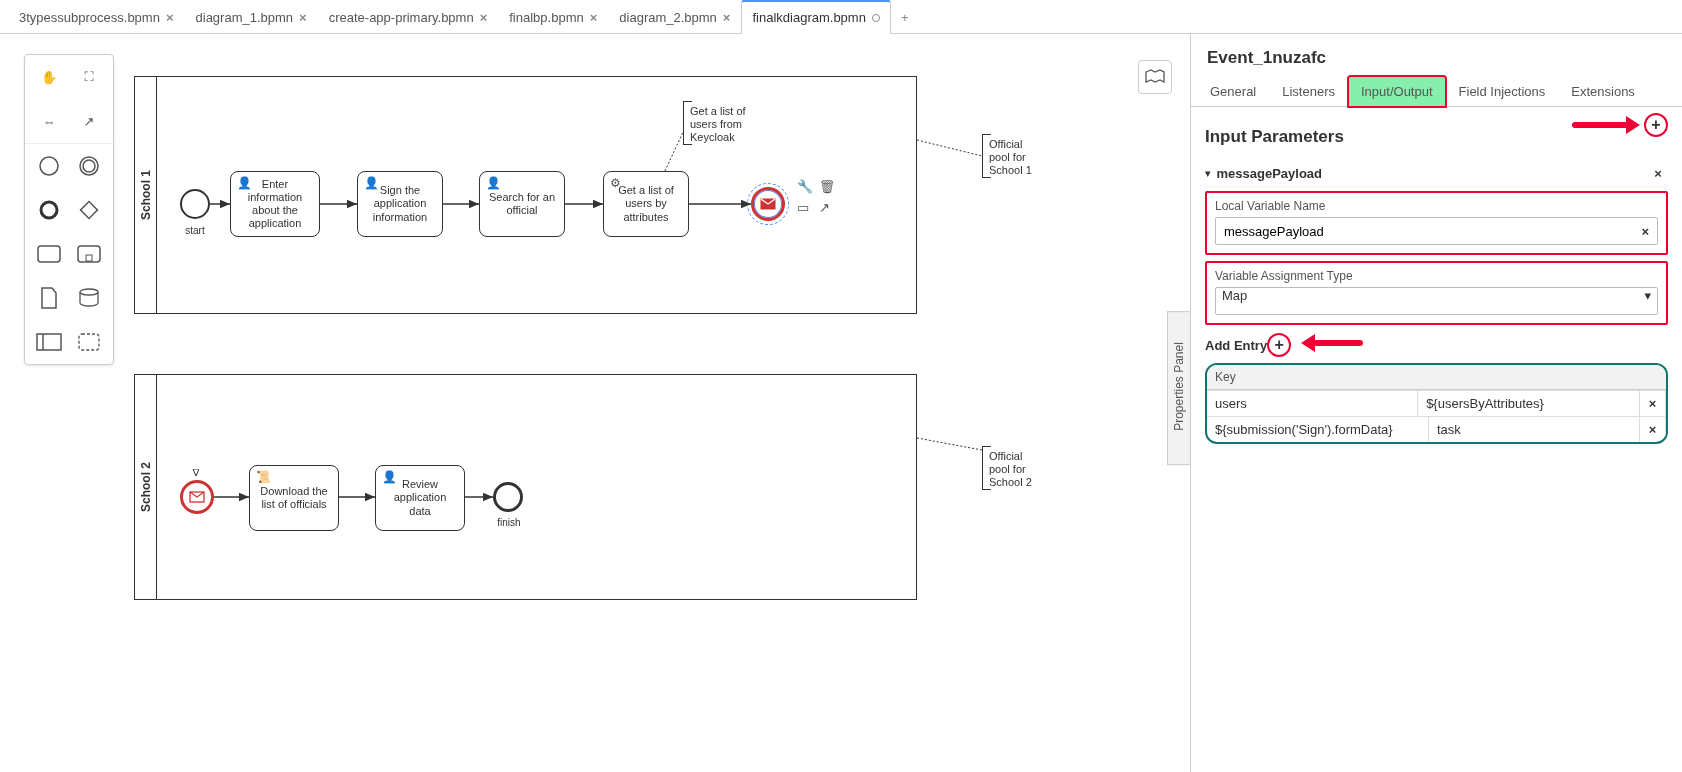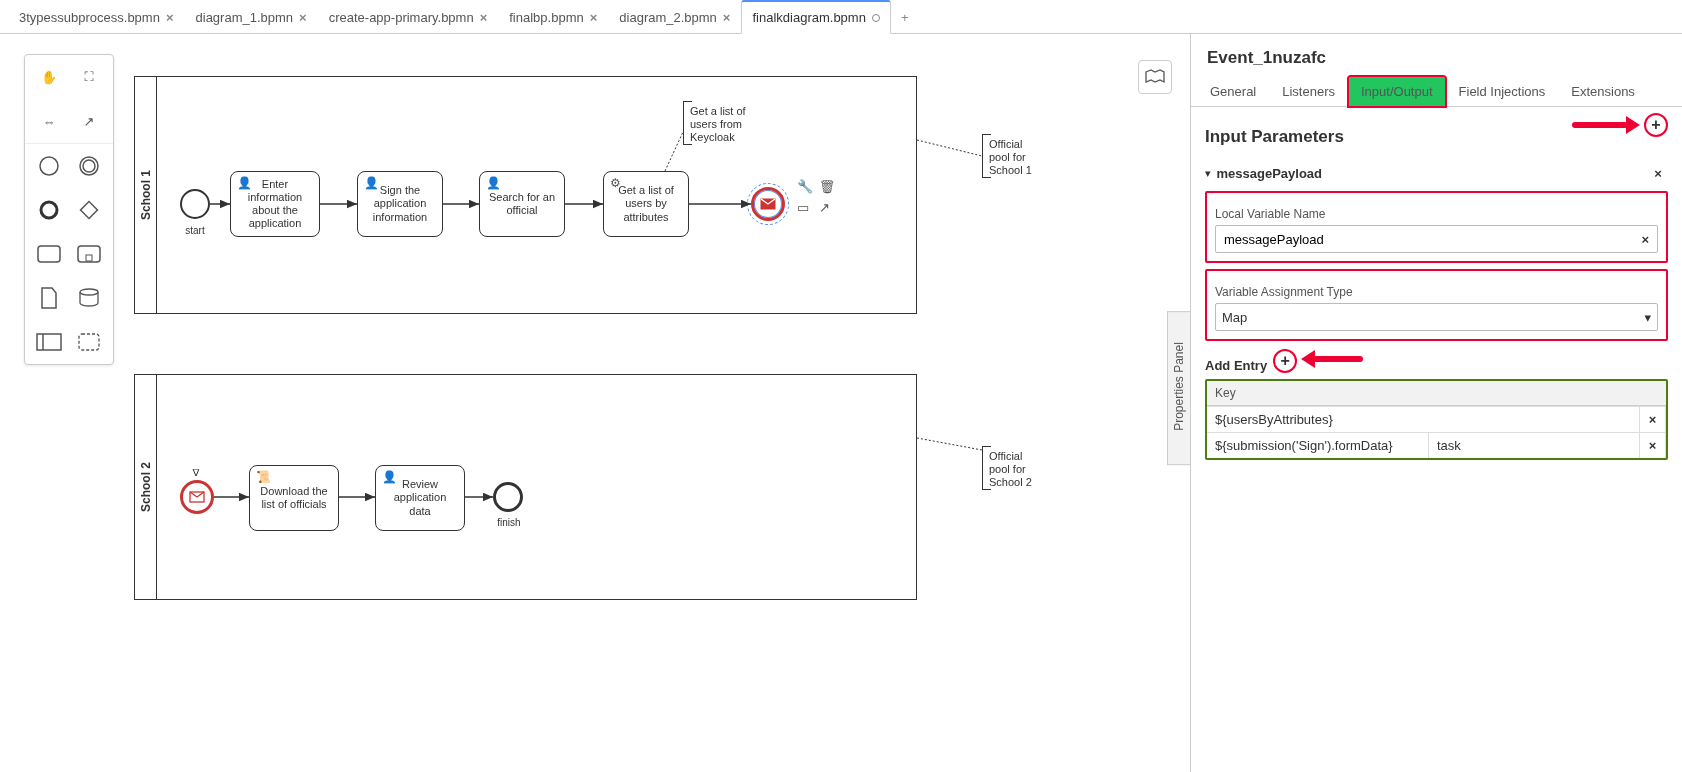--- a/index.html
+++ b/index.html
@@ -38,39 +38,39 @@
 .svc-ico{position:absolute;left:6px;top:4px;font-size:12px;color:#555}
 .red-arrow{position:absolute;height:8px;background:linear-gradient(to right,transparent,transparent);pointer-events:none}
 .red-arrow::after{content:"";position:absolute;right:-2px;top:-5px;border-left:14px solid #e03;border-top:9px solid transparent;border-bottom:9px solid transparent}
 .red-arrow .shaft{position:absolute;left:0;right:10px;top:1px;height:6px;background:#e03;border-radius:3px}
 .panel-toggle{position:absolute;right:0;top:48%;transform:translateY(-50%);background:#f2f2f2;border:1px solid #ccc;border-right:none;padding:30px 4px;cursor:pointer}
 .panel-toggle span{writing-mode:vertical-rl;transform:rotate(180deg);font-size:12px;color:#555}
 .props{width:492px;border-left:1px solid #ccc;overflow-y:auto;background:#fff;display:flex;flex-direction:column}
 .props-header{font-size:17px;font-weight:bold;padding:14px 16px 8px}
 .prop-tabs{display:flex;border-bottom:1px solid #ccc;padding:0 6px;gap:0}
 .ptab{padding:7px 12px;font-size:13px;color:#555;cursor:pointer;border:1px solid transparent;border-bottom:none;border-radius:3px 3px 0 0}
-.ptab.active{border:1px solid #ccc;border-bottom:1px solid #fff;margin-bottom:-1px;background:#22c55e}
+.ptab.active{border:1px solid #ccc;border-bottom:1px solid #fff;margin-bottom:-1px;background:#86efac}
 .ptab.hl{outline:2px solid #e03;outline-offset:-1px}
 .section{padding:8px 14px 2px}
 .section h3{margin:12px 0 10px;font-size:17px;font-weight:bold}
 .add-plus{width:24px;height:24px;border:1px solid #888;border-radius:50%;display:inline-flex;align-items:center;justify-content:center;font-weight:bold;cursor:pointer;font-size:16px;line-height:1}
 .add-plus.hl{border:2.5px solid #e03}
 .param-row{display:flex;align-items:center;padding:6px 0;border-top:1px solid #eee}
 .param-row.first{border-top:none}
 .chev{margin-right:6px;font-size:11px}
 .param-name{font-weight:bold;flex:1}
 .xbtn{width:20px;height:20px;display:flex;align-items:center;justify-content:center;cursor:pointer;color:#333;font-weight:bold}
-.fieldset{border:2px solid #e03;border-radius:2px;margin:2px 0 6px;padding:14px 8px 8px}
+.fieldset{border:2px solid #e03;border-radius:2px;margin:2px 0 6px;padding:6px 8px 8px}
 .fieldset .lbl{font-size:12px;color:#555;margin-bottom:4px}
 .text-input{width:100%;display:flex;align-items:center;border:1px solid #bbb;height:28px;padding:0 6px;border-radius:2px}
 .text-input input{flex:1;border:none;outline:none;font-size:13px}
 .text-input .clr{cursor:pointer;color:#333;font-weight:bold;padding:0 2px}
-.select{width:100%;border:1px solid #bbb;height:28px;padding:0 6px;border-radius:2px;display:flex;align-items:center;justify-content:space-between}
-.addentry{display:flex;align-items:flex-end;gap:6px;margin:8px 0 6px;font-weight:bold;font-size:13px}
-.kv-table{border:2px solid #4d7c0f;border-radius:2px;overflow:hidden}
+.select{width:100%;border:1px solid #bbb;height:28px;padding:0 6px;border-radius:2px;display:flex;align-items:flex-start;justify-content:space-between}
+.addentry{display:flex;align-items:center;gap:0;margin:8px 0 6px;font-weight:bold;font-size:13px}
+.kv-table{border:2px solid #0f766e;border-radius:12px;overflow:hidden}
 .kv-head{display:flex;background:#f2f2f2;border-bottom:1px solid #ccc}
 .kv-head div{padding:5px 8px;font-size:12px;color:#555}
 .kv-row{display:flex;border-top:1px solid #ddd}
 .kv-row:first-of-type{border-top:none}
 .kv-cell{padding:5px 8px;border-right:1px solid #ddd}
 .kv-k{width:46%}.kv-v{flex:1}.kv-x{width:26px;text-align:center;cursor:pointer;font-weight:bold}
 </style>
 </head>
 <body>
 
@@ -342,20 +342,21 @@
             <div class="shaft"></div>
           </div>
       </div>
 
       <div class="kv-table">
         <div class="kv-head">
           <div class="kv-k">Key</div>
           <div class="kv-x"></div>
         </div>
         <div class="kv-row">
+          <div class="kv-cell kv-k">users</div>
           <div class="kv-cell kv-v">${usersByAttributes}</div>
           <div class="kv-cell kv-x">×</div>
         </div>
         <div class="kv-row">
           <div class="kv-cell kv-v">${submission('Sign').formData}</div>
           <div class="kv-cell kv-k">task</div>
           <div class="kv-cell kv-x">×</div>
         </div>
       </div>
 

